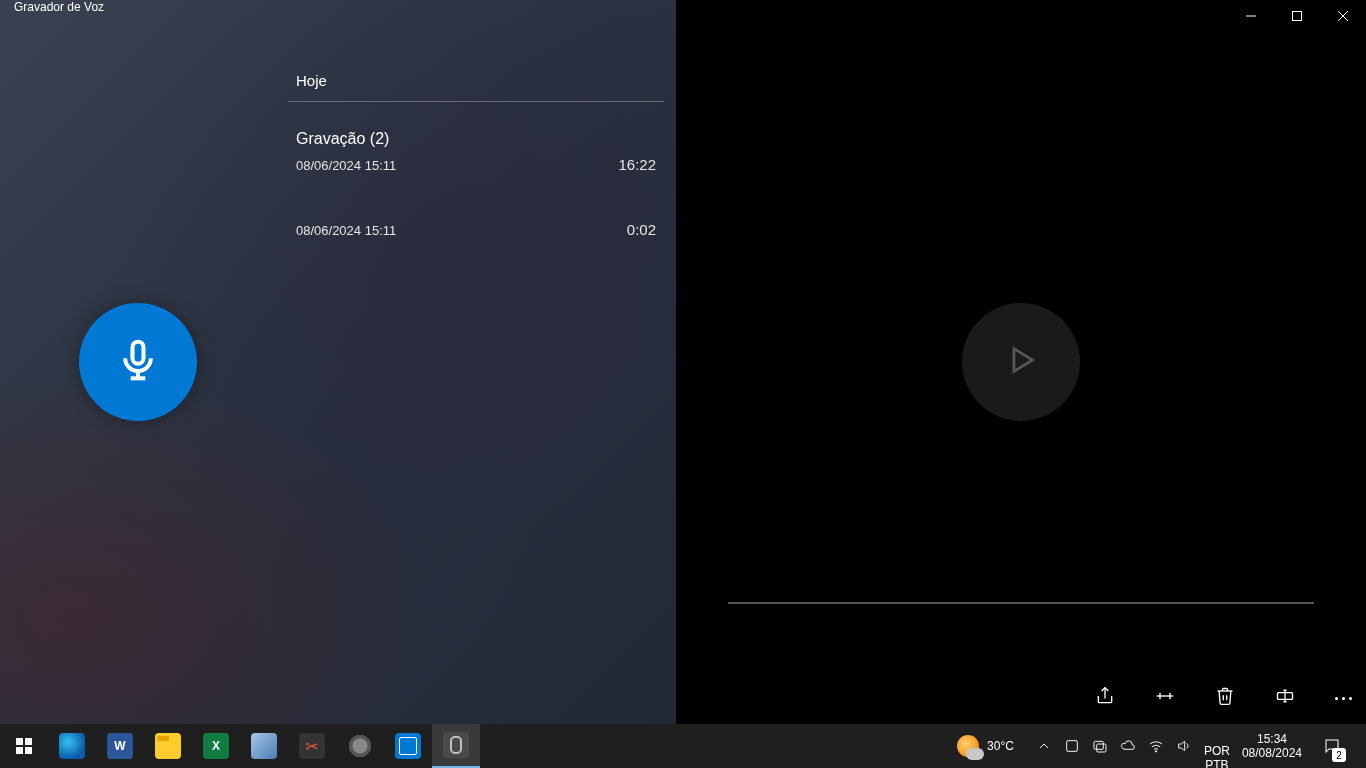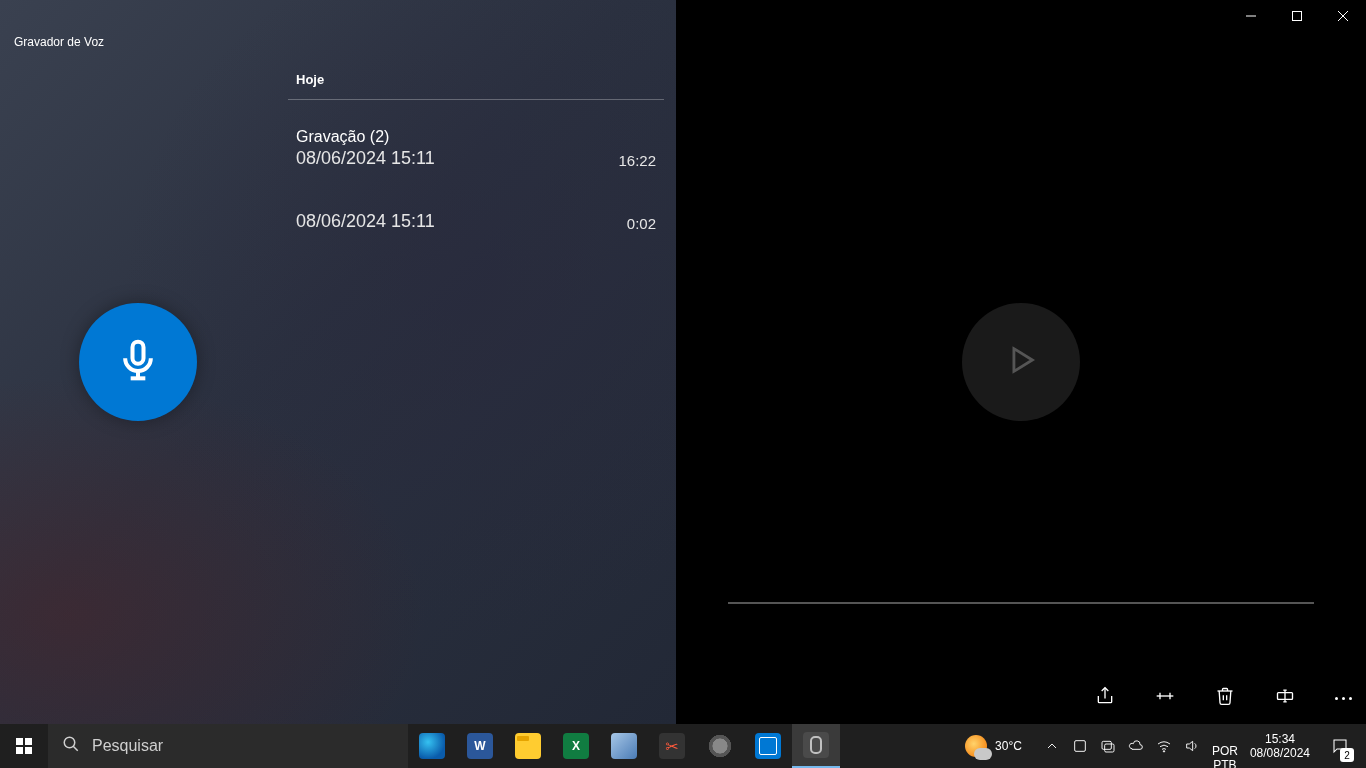--- a/index.html
+++ b/index.html
@@ -10,38 +10,38 @@
   .left-pane  { width:676px; height:100%; position:relative;
                 background:
                   radial-gradient(600px 400px at 10% 85%, rgba(90,30,30,.35), transparent 60%),
                   radial-gradient(500px 500px at 70% 40%, rgba(40,40,60,.55), transparent 70%),
                   linear-gradient(135deg,#3a4150 0%, #2b3140 45%, #222836 100%);
                 filter:blur(0.3px);
               }
   .right-pane { flex:1; height:100%; background:#000; position:relative; }
 
   
-  .title-bar { position:absolute; top:0; left:0; right:0; height:32px; display:flex; align-items:flex-end;margin-top:17px; }
+  .title-bar { position:absolute; top:0; left:0; right:0; height:32px; display:flex; align-items:flex-start; }
   .app-title { color:#fff; font-size:12px; padding-left:14px; }
   .win-btns  { position:absolute; right:0; top:0; display:flex; }
   .win-btn   { width:46px; height:32px; display:flex; align-items:center; justify-content:center; color:#fff; }
   .win-btn svg { width:10px; height:10px; stroke:#fff; stroke-width:1; fill:none; }
 
   
   .rec-col { position:absolute; left:0; top:0; width:276px; height:100%; display:flex; align-items:center; justify-content:center; }
   .rec-btn { width:118px; height:118px; border-radius:50%; background:#0078d4; display:flex; align-items:center; justify-content:center; box-shadow:0 0 18px rgba(0,0,0,.35); }
   .rec-btn svg { width:44px; height:44px; fill:none; stroke:#fff; stroke-width:2.2; }
 
   
   .list-col { position:absolute; left:276px; top:0; width:400px; height:100%; padding-top:72px; }
-  .group-hdr { color:#fff; font-size:13px; font-weight:700; padding:0 20px 12px 20px; }
+  .group-hdr { color:#fff; font-size:15px; font-weight:400; padding:0 20px 12px 20px; }
   .divider   { height:1px; background:rgba(255,255,255,.28); margin:0 12px 10px 12px; }
   .item { padding:18px 8px 22px 20px; color:#fff; position:relative; }
   .item-title { font-size:16px; font-weight:400; }
-  .item-ts    { font-size:18px; color:#e6e6e6; margin-top:2px; }
+  .item-ts    { font-size:13px; color:#e6e6e6; margin-top:10px; }
   .item-dur   { position:absolute; right:20px; bottom:22px; font-size:15px; color:#e6e6e6; }
 
   
   .play-btn { position:absolute; left:50%; top:50%; transform:translate(-50%,-50%);
               width:118px; height:118px; border-radius:50%; background:#1a1a1a;
               display:flex; align-items:center; justify-content:center; }
   .play-btn svg { width:34px; height:34px; fill:none; stroke:#555; stroke-width:2; }
   .timeline { position:absolute; left:52px; right:52px; top:602px; height:2px; background:#555; }
   .actions  { position:absolute; right:14px; bottom:14px; display:flex; align-items:center; gap:40px; color:#fff; }
   .act-btn svg { width:20px; height:20px; stroke:#fff; fill:none; stroke-width:1.6; }
@@ -68,21 +68,21 @@
   .note    { background:linear-gradient(135deg,#a7c7e7,#4a7bb5); }
   .snip    { background:#333; position:relative;}
   .snip::after{content:"✂";position:absolute;inset:0;display:flex;align-items:center;justify-content:center;color:#ff5a3c;font-size:16px;}
   .circ    { background:radial-gradient(circle,#888 40%,#555 42%,#555 60%,transparent 62%); }
   .panel   { background:#0078d4; position:relative;}
   .panel::after{content:"";position:absolute;inset:4px;border:1.5px solid #fff;border-radius:2px;}
   .recApp  { background:#4a4a4a; width:26px; height:30px; border-radius:3px; position:relative;}
   .recApp::after{content:"";position:absolute;left:50%;top:4px;transform:translateX(-50%);width:8px;height:14px;border:2px solid #c0c0c0;border-radius:5px;}
   .tb-app.active { background:#3a3a3a; border-bottom:2px solid #76b9ed; }
 
-  .tray { margin-left:auto; display:flex; align-items:center; height:44px; gap:12px; padding-right:8px; font-size:12px; }
+  .tray { margin-left:auto; display:flex; align-items:center; height:44px; gap:12px; padding-right:16px; font-size:12px; }
   .weather { display:flex; align-items:center; gap:8px; margin-right:10px; }
   .weather .sun { width:22px; height:22px; border-radius:50%; background:radial-gradient(circle at 40% 40%, #ffd36b, #f78f1e 70%); position:relative;}
   .weather .sun::after{content:"";position:absolute;right:-5px;bottom:-3px;width:18px;height:12px;background:#c8c8c8;border-radius:10px;}
   .tiny-ico { width:16px; height:16px; display:flex; align-items:center; justify-content:center; }
   .tiny-ico svg { width:16px; height:16px; stroke:#fff; fill:none; stroke-width:1.4; }
   .lang { text-align:center; line-height:14px;margin-top:23px; }
   .clock{ text-align:center; line-height:14px; }
   .notif { width:36px; height:44px; display:flex; align-items:center; justify-content:center; position:relative;}
   .notif svg { width:18px; height:18px; stroke:#fff; fill:none; stroke-width:1.4; }
   .notif .badge { position:absolute; right:4px; bottom:6px; min-width:14px; height:14px; background:#fff; color:#000; font-size:10px; border-radius:3px; display:flex; align-items:center; justify-content:center; padding:0 2px;}
@@ -207,29 +207,20 @@
 
 <div class="taskbar">
   <div class="start">
     <span class="grid">
         <span></span>
         <span></span>
         <span></span>
         <span></span>
       </span>
   </div>
-  <div class="search">
-    <span>
-      <svg viewBox="0 0 24 24">
-          <circle cx="10" cy="10" r="7"></circle>
-          <line x1="21" y1="21" x2="15" y2="15"></line>
-        </svg>
-    </span>
-    <span>Pesquisar</span>
-  </div>
 
   <div class="tb-apps">
     <div class="tb-app">
         <div class="ico edge"></div>
       </div>
     <div class="tb-app">
         <div class="ico word"></div>
       </div>
     <div class="tb-app">
         <div class="ico explorer"></div>

